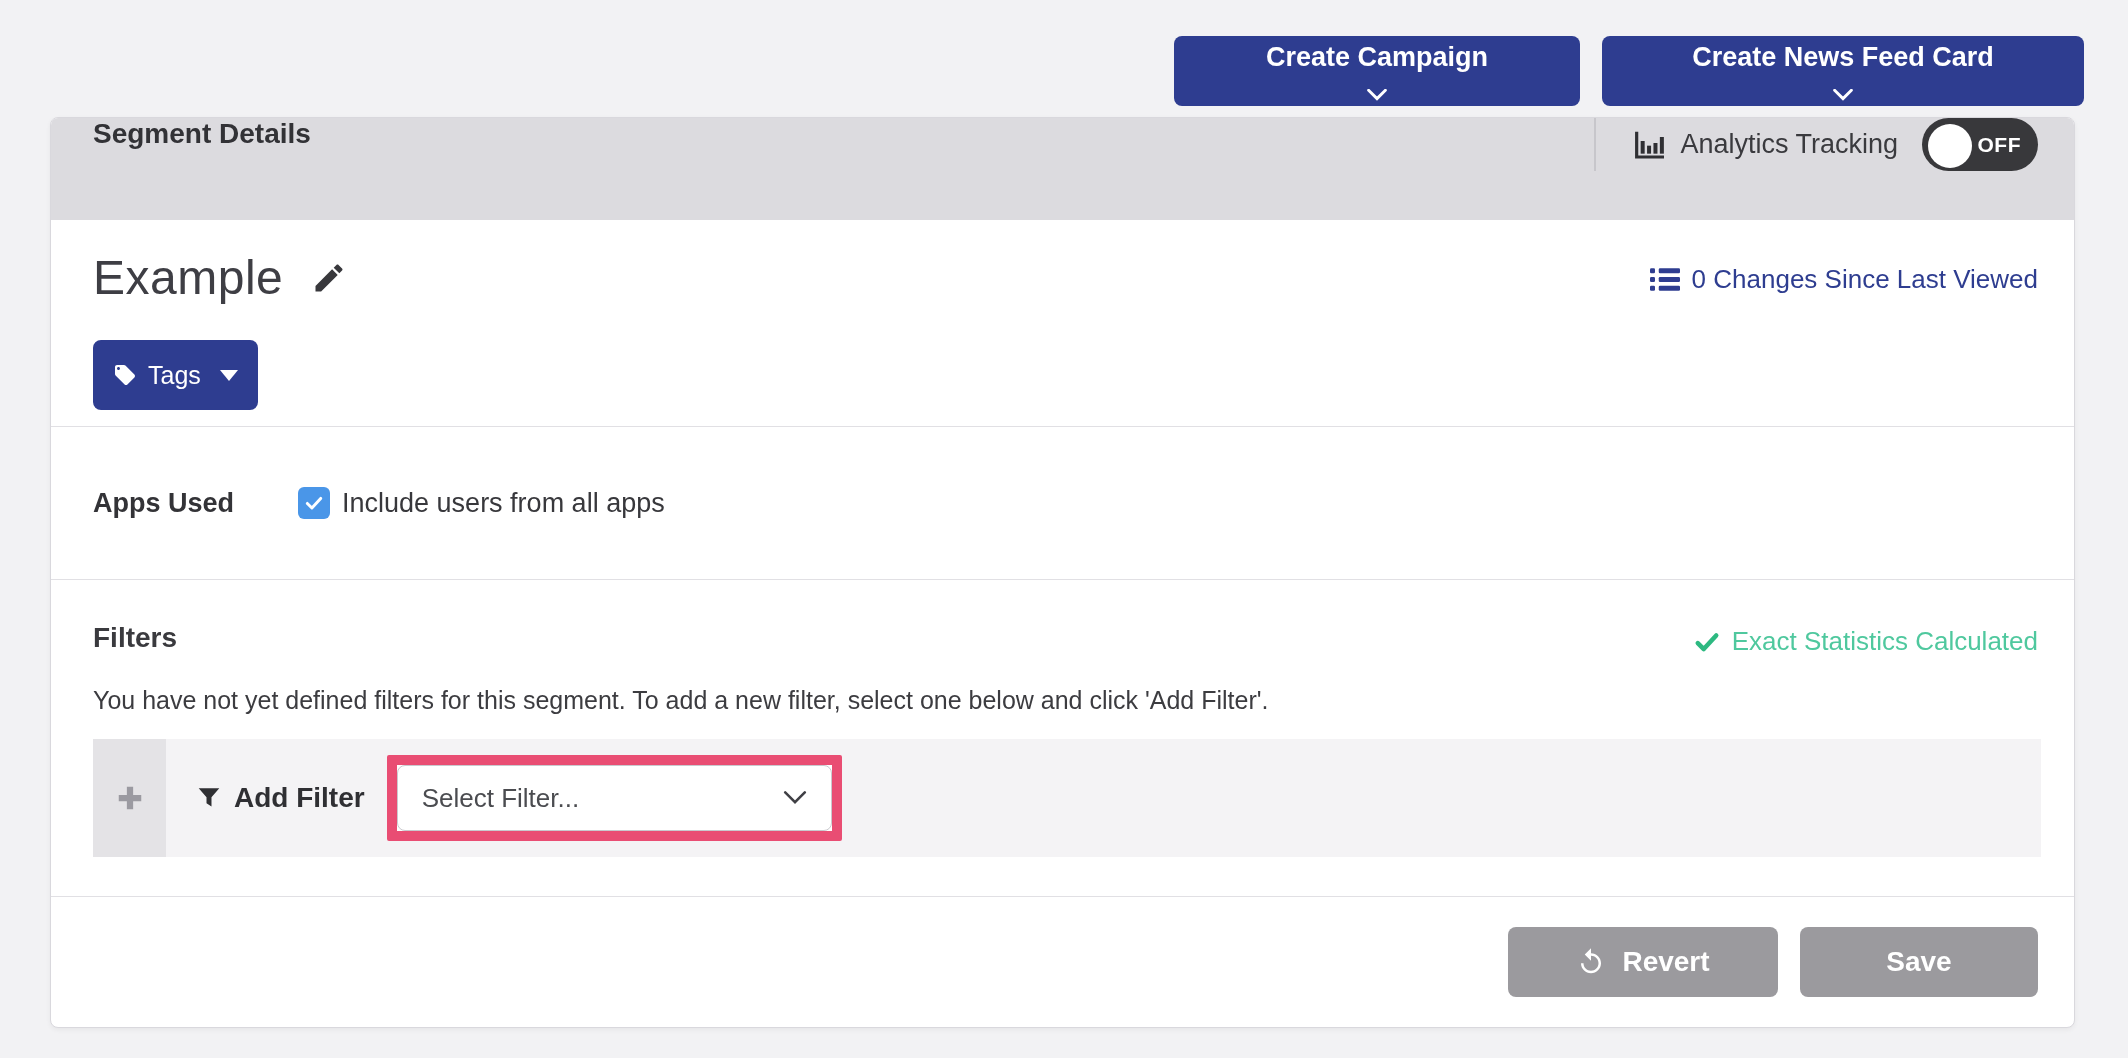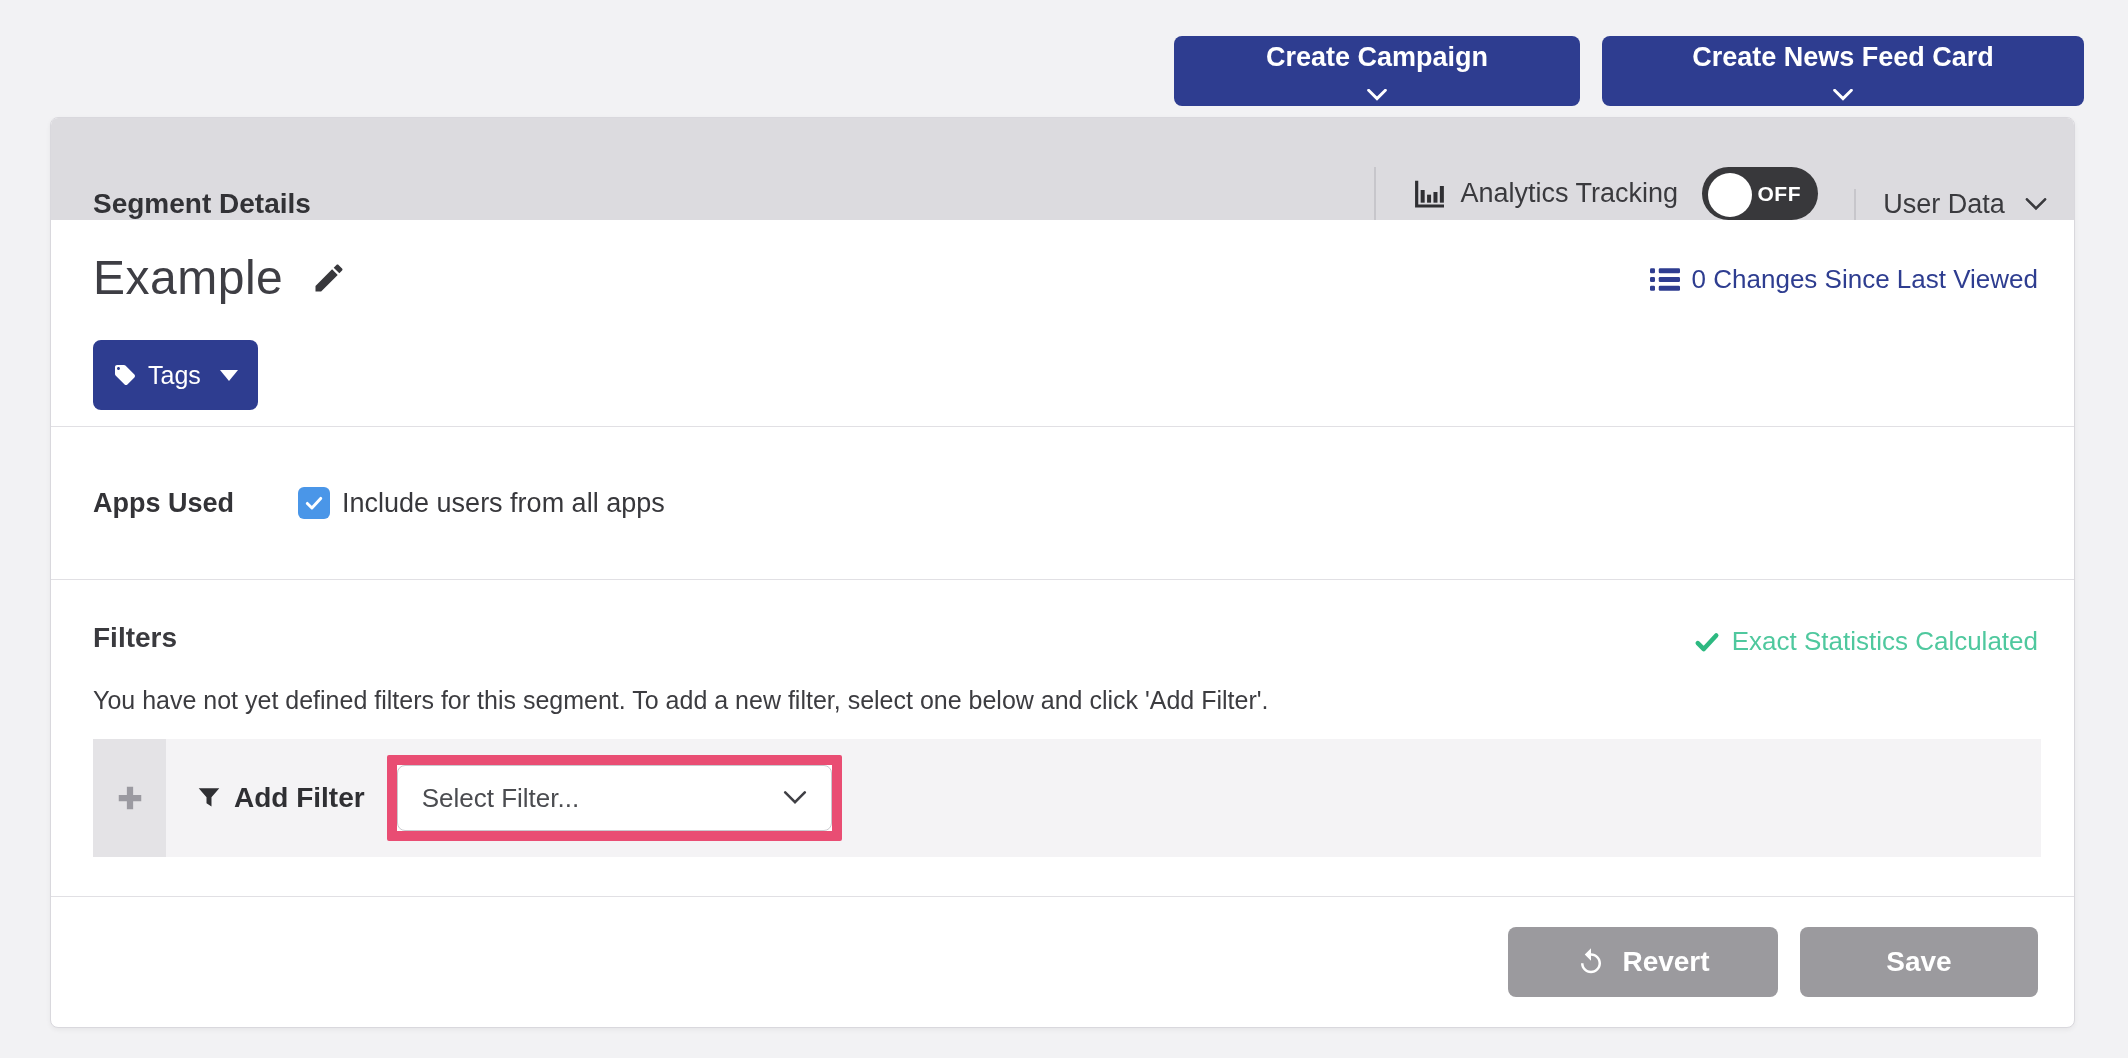--- a/index.html
+++ b/index.html
@@ -14,21 +14,21 @@
     align-items:center; justify-content:center; gap:16px; cursor:pointer;flex-direction:column; }
   .btn-campaign { width:406px; }
   .btn-newsfeed { width:482px; }
 
   
   .card { position:absolute; left:50px; top:117px; width:2025px; height:911px; background:#fff;
     border:1px solid #d9d8dd; border-radius:8px; box-shadow:0 2px 5px rgba(0,0,0,0.05);
     display:flex; flex-direction:column; overflow:hidden; }
 
   
-  .card-header { height:102px; min-height:102px; background:#dcdbdf; display:flex; align-items:flex-end; }
+  .card-header { height:102px; min-height:102px; background:#dcdbdf; display:flex; align-items:flex-start; }
   .header-title { flex:1; display:flex; align-items:center; padding-left:42px; font-size:28px;
     font-weight:700; color:#323236; }
   .header-section { display:flex; align-items:center; border-left:2px solid #c7c6cb; }
   .sec-analytics { gap:16px; padding:0 36px; font-size:27px; color:#3a3a3e;margin-left:20px; }
   .sec-userdata { width:220px; justify-content:center; gap:20px; font-size:27px; color:#3a3a3e; cursor:pointer; }
   .toggle { width:116px; height:53px; border-radius:28px; background:var(--toggle_dark);
     position:relative; cursor:pointer; margin-left:8px; }
   .toggle-knob { position:absolute; left:6px; top:6px; width:44px; height:44px; border-radius:50%; background:#fff; }
   .toggle-state { position:absolute; right:17px; top:50%; transform:translateY(-50%); color:#fff;
     font-size:21px; font-weight:700; letter-spacing:0.5px; }
@@ -112,26 +112,20 @@
           <rect x="11.3" y="12.5" width="3" height="6" fill="#2f2f33"></rect>
           <rect x="16.1" y="10.5" width="3" height="8" fill="#2f2f33"></rect>
           <rect x="20.9" y="6" width="3" height="12.5" fill="#2f2f33"></rect>
         </svg>
         <span>Analytics Tracking</span>
         <div class="toggle">
           <div class="toggle-knob"></div>
           <span class="toggle-state">OFF</span>
         </div>
       </div>
-      <div class="header-section sec-userdata">
-        <span>User Data</span>
-        <svg width="22" height="13" viewBox="0 0 16 10">
-            <path d="M1 1l7 7 7-7" fill="none" stroke="#3a3a3e" stroke-width="2" stroke-linecap="round"></path>
-          </svg>
-      </div>
     </div>
 
     <div class="title-section">
       <div class="title-row">
         <h1 class="segment-name">Example</h1>
         <span class="pencil">
           <svg width="36" height="36" viewBox="0 0 24 24">
               <path d="M3 17.25V21h3.75L17.81 9.94l-3.75-3.75L3 17.25zM20.71 7.04c.39-.39.39-1.02 0-1.41l-2.34-2.34c-.39-.39-1.02-.39-1.41 0l-1.83 1.83 3.75 3.75 1.83-1.83z" fill="#38383c"></path>
             </svg>
         </span>

